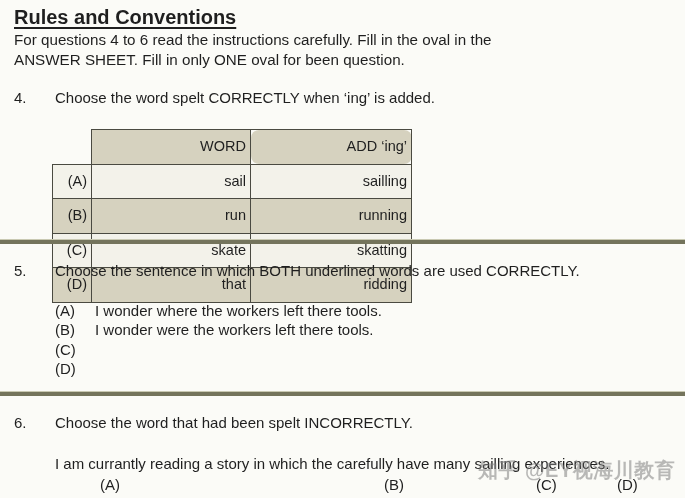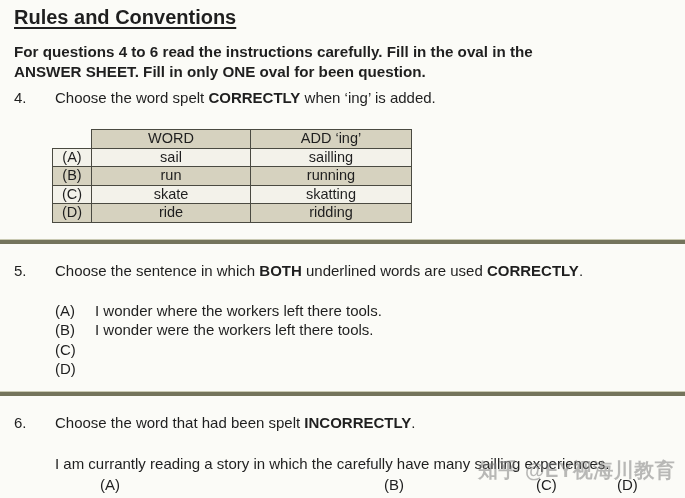--- a/index.html
+++ b/index.html
@@ -5,52 +5,52 @@
   html, body { margin: 0; padding: 0; }
   body {
     width: 685px; height: 498px;
     position: relative; overflow: hidden;
     background: var(--page-bg, #fbfbf7);
     color: var(--text, #1f1f1f);
     font-family: "Liberation Sans", sans-serif;
     font-size: 15px;
   }
   .abs { position: absolute; }
-  .b { font-weight: bold; }
+  .b { font-weight: normal; }
   .u { text-underline-offset: 2.5px; text-decoration-thickness: 1.3px; }
 
   .heading {
     top: 6px; left: 14px;
     font-size: 20px; font-weight: bold;
     text-decoration: underline; text-underline-offset: 3px;
   }
   .instructions {
     top: 30px; left: 14px; width: 600px;
-    font-weight: bold; line-height: 20px; font-size: 15.2px; margin-top: 12px;
+    font-weight: normal; line-height: 20px; font-size: 15.2px;
   }
 
   .q { display: flex; width: 655px; }
   .qnum { width: 41px; flex: none; }
   #q4 { top: 89px; left: 14px; }
   #q5 { top: 262px; left: 14px; }
   #q6 { top: 414px; left: 14px; }
 
   #q4-table {
     top: 129px; left: 52px;
     border-collapse: collapse;
     font-size: 14.5px; text-align: center;
   }
   #q4-table td {
     border: 1.5px solid var(--table-border, #4a4a41);
-    padding: 0 4px; height: 17.5px; line-height: 17px;
+    padding: 8px 4px; height: 17.5px; line-height: 17px; text-align: right;
   }
   #q4-table td.no-cell { border: none; background: transparent; }
   .c-label { width: 30px; }
   .c-word  { width: 150px; }
-  .c-ing   { width: 152px; }
+  .c-ing   { width: 152px; border-radius: 8px; }
   .row-tan td   { background: var(--table-tan, #d6d2bf); }
   .row-light td { background: var(--table-light, #f3f2ea); }
 
   .divider {
     left: 0; width: 685px; height: 4px;
     background: var(--divider, #74745c);
     border: none; border-top: 1px solid #c9c9b2;
     margin: 0; padding: 0;
   }
   #divider1 { top: 239px; }
@@ -110,21 +110,21 @@
         <td>run</td>
         <td>running</td>
       </tr>
       <tr class="row-light">
         <td class="c-label">(C)</td>
         <td>skate</td>
         <td>skatting</td>
       </tr>
       <tr class="row-tan">
         <td class="c-label">(D)</td>
-        <td>ride</td>
+        <td>that</td>
         <td>ridding</td>
       </tr>
     </tbody>
   </table>
 
   <div class="abs divider" id="divider1"></div>
 
   <div class="abs q" id="q5">
     <span class="qnum">5.</span>
     <span><span>Choose the sentence in which </span><span class="b">BOTH</span><span> underlined words are used </span><span class="b">CORRECTLY</span><span>.</span></span>

